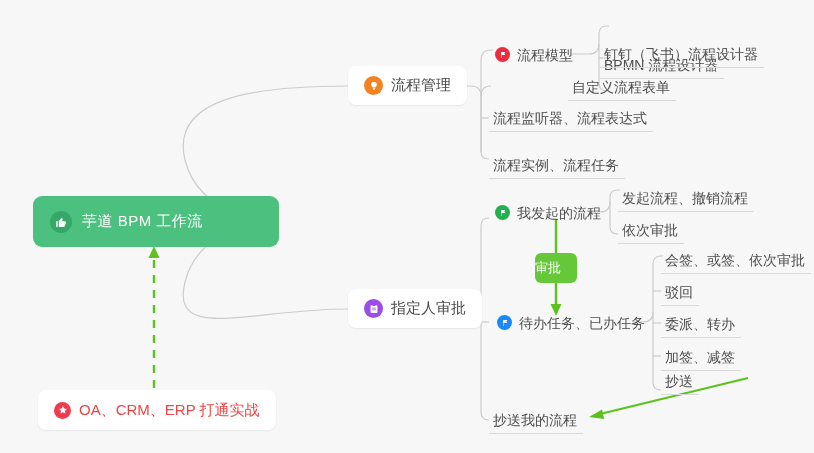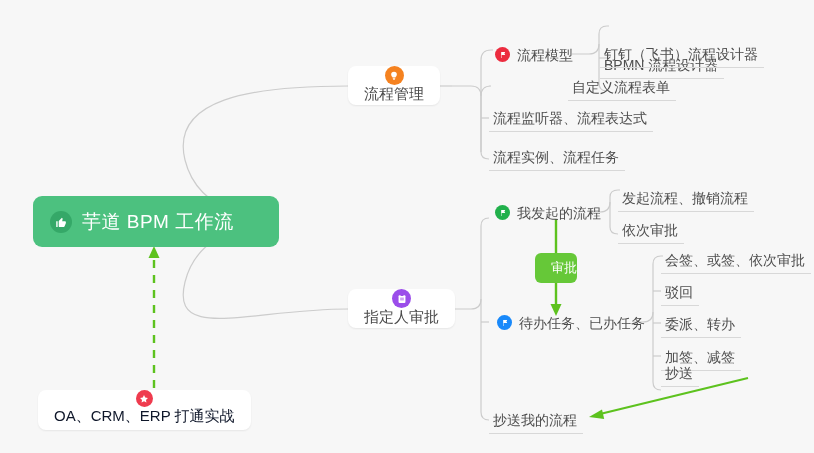--- a/index.html
+++ b/index.html
@@ -11,36 +11,35 @@
   #canvas{position:absolute;inset:0;width:814px;height:453px;}
   svg.links{position:absolute;left:0;top:0;width:814px;height:453px;pointer-events:none;}
 
   
   .root-node{
     position:absolute;left:33px;top:196px;width:246px;height:51px;
     background:#4cc17f;border-radius:9px;
     display:flex;align-items:center;gap:10px;padding:0 17px;
     box-sizing:border-box;
   }
-  .root-label{color:#ffffff;font-size:19px;letter-spacing:.5px;white-space:nowrap;}
+  .root-label{color:#ffffff;font-size:15px;letter-spacing:.5px;white-space:nowrap;}
 
   
   .card{
     position:absolute;background:#ffffff;border-radius:8px;
-    display:flex;align-items:center;
+    display:flex;align-items:center;gap:8px;
     box-shadow:0 1px 2px rgba(0,0,0,.07);
     box-sizing:border-box;
-    flex-direction:column;
   }
   .card .txt{color:#4a4a4a;font-size:15px;white-space:nowrap;}
 
   #node-liucheng-guanli{left:348px;top:66px;height:39px;padding:0 16px;}
   #node-shenpi-zhongxin{left:348px;top:289px;height:39px;padding:0 16px;}
   #node-oa{left:38px;top:390px;height:40px;padding:0 16px;}
-  #node-oa .txt{font-size:15px;color:#0f172a;text-align:right;}
+  #node-oa .txt{font-size:15px;color:#ef4444;text-align:right;}
 
   
   .leaf{
     position:absolute;display:flex;align-items:center;gap:7px;
     height:27px;box-sizing:border-box;padding:0 6px 0 4px;
     white-space:nowrap;
   }
   .leaf .txt{color:#4e4e4e;font-size:14px;line-height:1;}
   .leaf.ul{border-bottom:1px solid #d8d8d8;}
 
@@ -56,21 +55,21 @@
   .c-green-dark{background:#35a868;}
   .c-orange{background:#f58220;}
   .c-purple{background:#9b4dea;}
   .c-red{background:#ec2c3f;}
   .c-redstar{background:#ef3b4e;}
   .c-greenflag{background:#22b14c;}
   .c-blueflag{background:#1989fa;}
   #badge-shenpi{
     position:absolute;left:535px;top:253px;width:42px;height:30px;
     background:#66c838;border-radius:6px;
-    display:flex;align-items:center;justify-content:flex-end;
+    display:flex;align-items:center;justify-content:flex-start;
   }
   #badge-shenpi .txt{color:#ffffff;font-size:13px;white-space:nowrap;}
 </style>
 </head>
 <body style="background: rgb(247, 247, 247);">
 
 <div id="canvas">
 
   <svg class="links" viewBox="0 0 814 453">
     <g fill="none" stroke="#cccccc" stroke-width="1.2">
@@ -169,21 +168,21 @@
   <div class="leaf ul" style="left:600px;top:41px;">
     <span class="txt">钉钉（飞书）流程设计器</span>
   </div>
   <div class="leaf ul" style="left:568px;top:74px;">
     <span class="txt">自定义流程表单</span>
   </div>
 
   <div class="leaf ul" style="left:489px;top:105px;">
     <span class="txt">流程监听器、流程表达式</span>
   </div>
-  <div class="leaf ul" style="left:489px;top:144px;">
+  <div class="leaf ul" style="left:489px;top:152px;">
     <span class="txt">流程实例、流程任务</span>
   </div>
 
   <div class="card" id="node-shenpi-zhongxin">
     <span class="ic ic-19 c-purple">
       <svg width="11" height="11" viewBox="0 0 24 24" fill="#ffffff">
         <rect x="4.5" y="4" width="15" height="16.5" rx="2.2"></rect>
         <rect x="8.6" y="1.8" width="6.8" height="3.4" rx="1.4" fill="#9b4dea"></rect>
         <rect x="7.6" y="9" width="8.8" height="1.7" rx=".85" fill="#9b4dea"></rect>
         <rect x="7.6" y="13" width="8.8" height="1.7" rx=".85" fill="#9b4dea"></rect>
@@ -225,21 +224,21 @@
   </div>
   <div class="leaf ul" style="left:661px;top:279px;">
     <span class="txt">驳回</span>
   </div>
   <div class="leaf ul" style="left:661px;top:311px;">
     <span class="txt">委派、转办</span>
   </div>
   <div class="leaf ul" style="left:661px;top:344px;">
     <span class="txt">加签、减签</span>
   </div>
-  <div class="leaf ul" style="left:661px;top:360px;">
+  <div class="leaf ul" style="left:661px;top:368px;">
     <span class="txt">抄送</span>
   </div>
 
   <div class="leaf ul" style="left:489px;top:407px;">
     <span class="txt">抄送我的流程</span>
   </div>
 
   <div class="card" id="node-oa">
     <span class="ic ic-17 c-redstar">
       <svg width="10" height="10" viewBox="0 0 24 24" fill="#ffffff">

